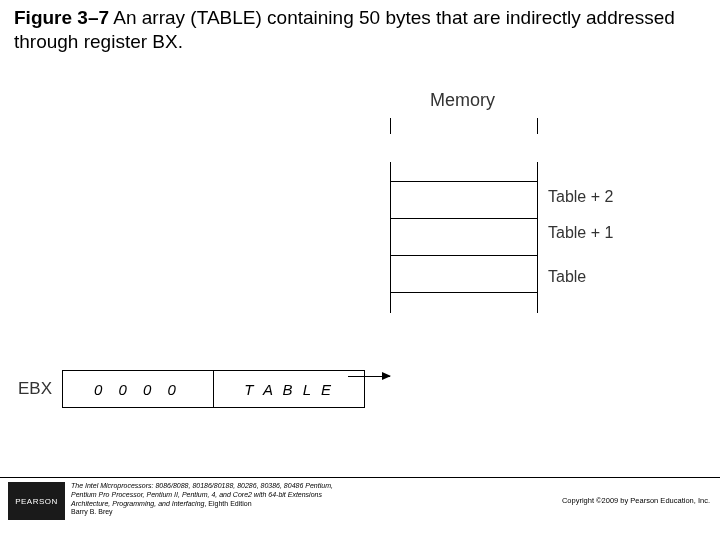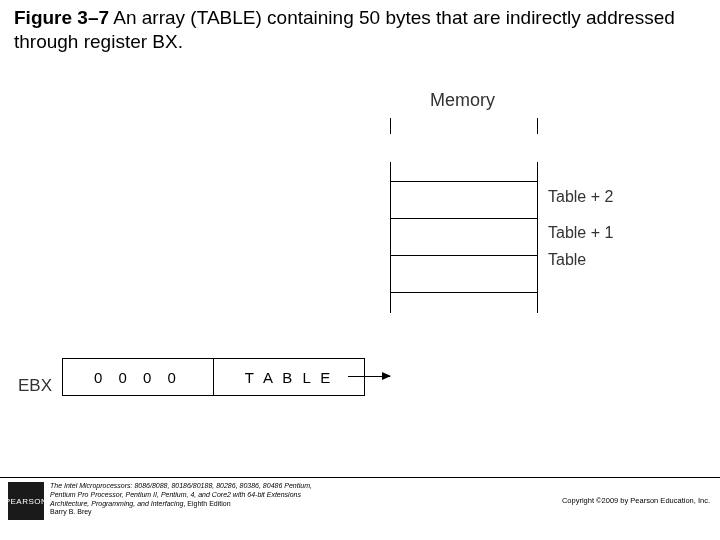--- a/index.html
+++ b/index.html
@@ -58,38 +58,39 @@
     position: absolute;
     left: 158px;
     font-size: 16px;
     color: #333;
     white-space: nowrap;
   }
   
   .reg-row {
     position: absolute;
     left: 18px;
-    top: 268px;
+    top: 280px;
     display: flex;
-    align-items: flex-end;
+    align-items: center;
   }
   .reg-label {
     font-size: 17px;
     color: #333;
     margin-right: 10px;
   }
   .reg-cell {
     border: 1px solid #000;
     height: 36px;
     display: flex;
     align-items: center;
     justify-content: center;
     font-size: 15px;
     letter-spacing: 6px;
     padding: 0 10px;
+    font-style: italic;
   }
   .reg-cell + .reg-cell { border-left: none; }
   .reg-left { width: 130px; }
   .reg-right { width: 130px; letter-spacing: 3px; }
   .arrow-h {
     position: absolute;
     left: 348px;
     top: 286px;
     width: 42px;
     height: 1px;
@@ -109,21 +110,21 @@
     position: absolute;
     left: 0;
     bottom: 0;
     width: 720px;
     height: 62px;
     border-top: 1.5px solid #000;
     display: flex;
     align-items: flex-start;
   }
   .footer .logo {
-    width: 36px;
+    width: 57px;
     height: 38px;
     background: #1a1a1a;
     color: #fff;
     font-size: 8px;
     display: flex;
     align-items: center;
     justify-content: center;
     margin: 4px 6px 0 8px;
     letter-spacing: 0.5px;
   }
@@ -162,21 +163,21 @@
     <div class="mem-spacer"></div>
 
     <div style="position:relative;">
       <div class="mem-top-cap" style="height:20px"></div>
       <div class="mem-cell"></div>
       <div class="mem-cell"></div>
       <div class="mem-cell"></div>
       <div class="mem-bot-cap" style="height:20px"></div>
       <div class="mem-cell-label" style="top:26px">Table + 2</div>
       <div class="mem-cell-label" style="top:62px">Table + 1</div>
-      <div class="mem-cell-label" style="top:89px">Table</div>
+      <div class="mem-cell-label" style="top:106px">Table</div>
     </div>
   </div>
 
   <div class="reg-row">
     <div class="reg-label">EBX</div>
     <div class="reg-cell reg-left">0 0 0 0</div>
     <div class="reg-cell reg-right">T A B L E</div>
   </div>
   <div class="arrow-h"></div>
 </div>

